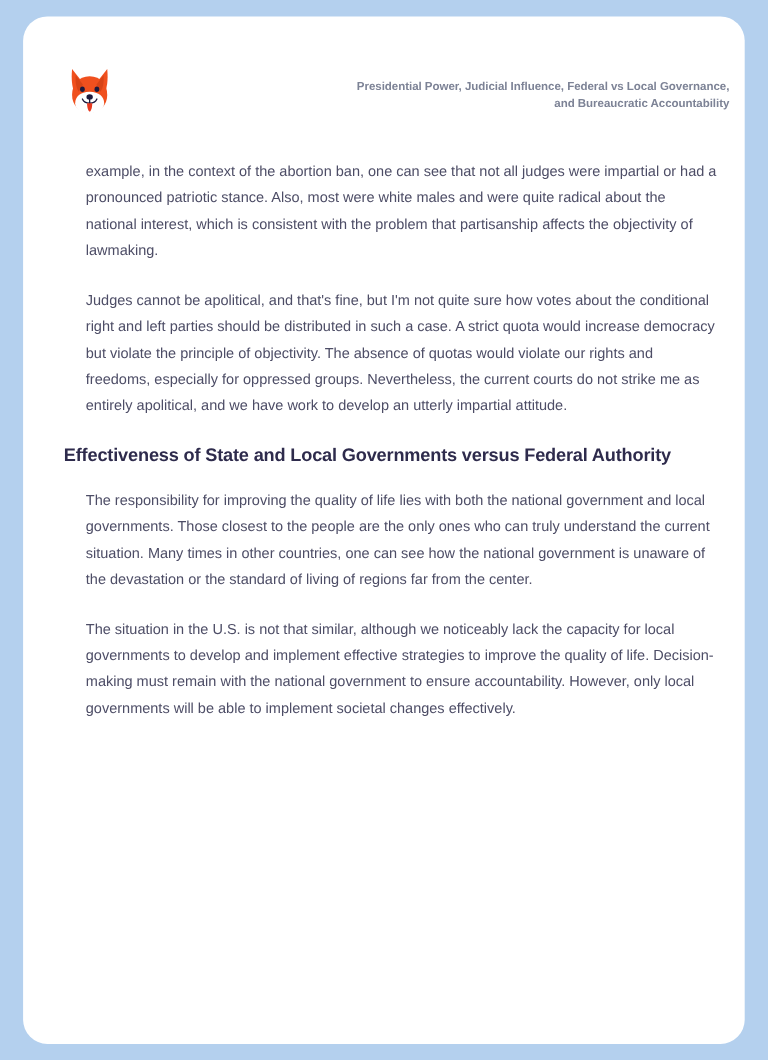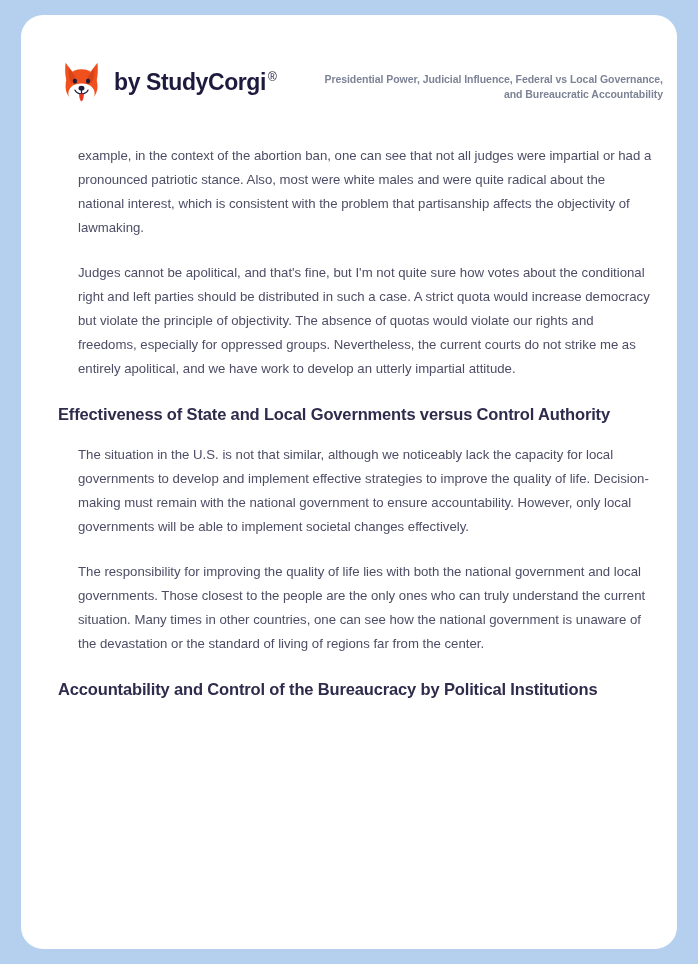--- a/index.html
+++ b/index.html
@@ -129,31 +129,29 @@
         <ellipse cx="64" cy="47" rx="4.6" ry="5.4" fill="#1d1a3d"></ellipse>
 
         <ellipse cx="50" cy="62" rx="6.2" ry="5" fill="#1d1a3d"></ellipse>
 
         <path d="M50 67 L50 74" stroke="#1d1a3d" stroke-width="2.6" stroke-linecap="round" fill="none"></path>
         <path d="M50 74 C44 74 38 71 36 66" stroke="#1d1a3d" stroke-width="2.6" stroke-linecap="round" fill="none"></path>
         <path d="M50 74 C56 74 62 71 64 66" stroke="#1d1a3d" stroke-width="2.6" stroke-linecap="round" fill="none"></path>
 
         <path d="M45 74 C45 84 48 90 50 90 C52 90 55 84 55 74 Z" fill="#e8391f"></path>
       </svg>
-      <div class="brand-text"><span>by StudyCorgi</span><span class="brand-reg">®</span></div>
     </div>
 
     <div class="header-meta">
       <div class="doc-title">Presidential Power, Judicial Influence, Federal vs Local Governance, and Bureaucratic Accountability</div>
     </div>
 
   </div>
 
   <div class="doc-body">
       <p class="para">example, in the context of the abortion ban, one can see that not all judges were impartial or had a pronounced patriotic stance. Also, most were white males and were quite radical about the national interest, which is consistent with the problem that partisanship affects the objectivity of lawmaking.</p>
       <p class="para">Judges cannot be apolitical, and that's fine, but I'm not quite sure how votes about the conditional right and left parties should be distributed in such a case. A strict quota would increase democracy but violate the principle of objectivity. The absence of quotas would violate our rights and freedoms, especially for oppressed groups. Nevertheless, the current courts do not strike me as entirely apolitical, and we have work to develop an utterly impartial attitude.</p>
-      <h2 class="section-heading">Effectiveness of State and Local Governments versus Control Authority</h2>
+      <h2 class="section-heading">Effectiveness of State and Local Governments versus Federal Authority</h2>
+      <p class="para">The responsibility for improving the quality of life lies with both the national government and local governments. Those closest to the people are the only ones who can truly understand the current situation. Many times in other countries, one can see how the national government is unaware of the devastation or the standard of living of regions far from the center.</p>
       <p class="para">The situation in the U.S. is not that similar, although we noticeably lack the capacity for local governments to develop and implement effective strategies to improve the quality of life. Decision-making must remain with the national government to ensure accountability. However, only local governments will be able to implement societal changes effectively.</p>
-      <p class="para">The responsibility for improving the quality of life lies with both the national government and local governments. Those closest to the people are the only ones who can truly understand the current situation. Many times in other countries, one can see how the national government is unaware of the devastation or the standard of living of regions far from the center.</p>
-      <h2 class="section-heading">Accountability and Control of the Bureaucracy by Political Institutions</h2>
     </div>
 
 </div>
 
 </body></html>

